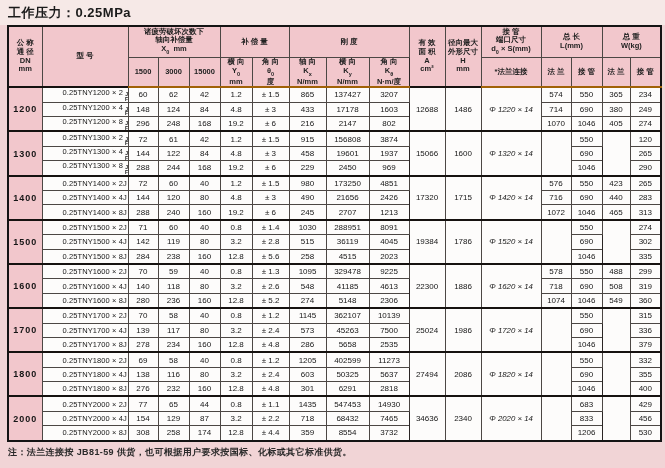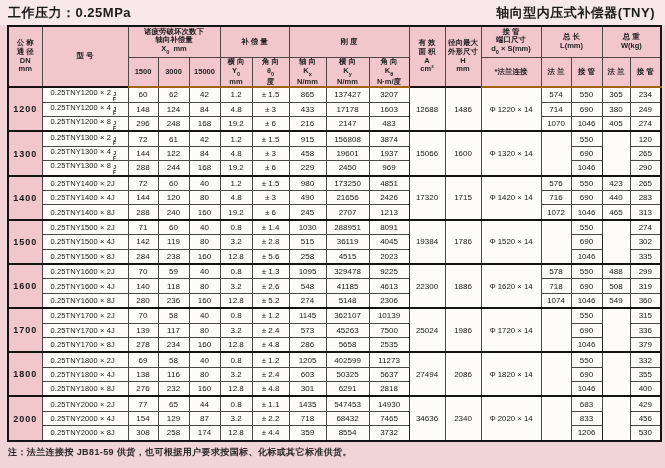--- a/index.html
+++ b/index.html
@@ -23,39 +23,38 @@
     overflow:hidden;white-space:nowrap;vertical-align:middle;
   }
   thead th{background:#f2c7cc;font-weight:bold;font-size:7.5px;color:#222;}
   thead tr.r1 th{height:30px;}
   thead tr.r2 th{height:28px;}
   thead tr:last-child th{border-bottom:2px solid #a16207;}
   .hl{line-height:8.6px;}
   .hl sub{font-size:5.5px;}
   tbody td{font-size:8px;height:13.4px;background:#fdfcfb;color:#161616;}
   td.pink{background:#f2c7cc;font-weight:bold;font-size:9px;letter-spacing:1px;margin-left:24px;}
-  td.model{text-align:left;padding-left:8px;font-size:7.5px;letter-spacing:.1px;}
-  td.pipe{font-size:7.8px;}
+  td.model{text-align:left;padding-left:20px;font-size:7.5px;letter-spacing:.1px;}
+  td.pipe{font-size:7.8px;font-style:italic;}
   tr.gtop td{border-top:2px solid #161210;}
   .vb{border-left:1.8px solid #2a2524 !important;}
   .frac{
     display:inline-flex;flex-direction:column;align-items:center;
     font-size:5px;line-height:4.6px;font-weight:bold;
     vertical-align:-1px;margin-left:2px;
   }
   .note{
     margin:4px 0 10px 8px;font-size:9px;font-weight:bold;color:#2a2a2a;letter-spacing:.4px;
   }
 </style>
 </head>
 <body>
 
 <div class="titlebar">
   <span class="title">工作压力：0.25MPa</span>
-  <span class="title">轴向型内压式补偿器(TNY)</span>
 </div>
 
 <table>
   <colgroup>
     <col style="width:34px">
       <col style="width:86px">
     <col style="width:30px">
       <col style="width:31px">
       <col style="width:31px">
     <col style="width:32px">
@@ -217,21 +216,21 @@
             <span>J</span>
             <span>F</span>
           </span></td>
         <td class="vb">296</td>
         <td>248</td>
         <td>168</td>
         <td class="vb">19.2</td>
         <td>± 6</td>
         <td class="vb">216</td>
         <td>2147</td>
-        <td>483</td>
+        <td>802</td>
         <td class="vb">1070</td>
         <td>1046</td>
         <td class="vb">405</td>
         <td>274</td>
       </tr>
       <tr class="gtop">
         <td class="pink" rowspan="3">1300</td>
         <td class="model">0.25TNY1300 × 2<span class="frac">
             <span>J</span>
             <span>F</span>

